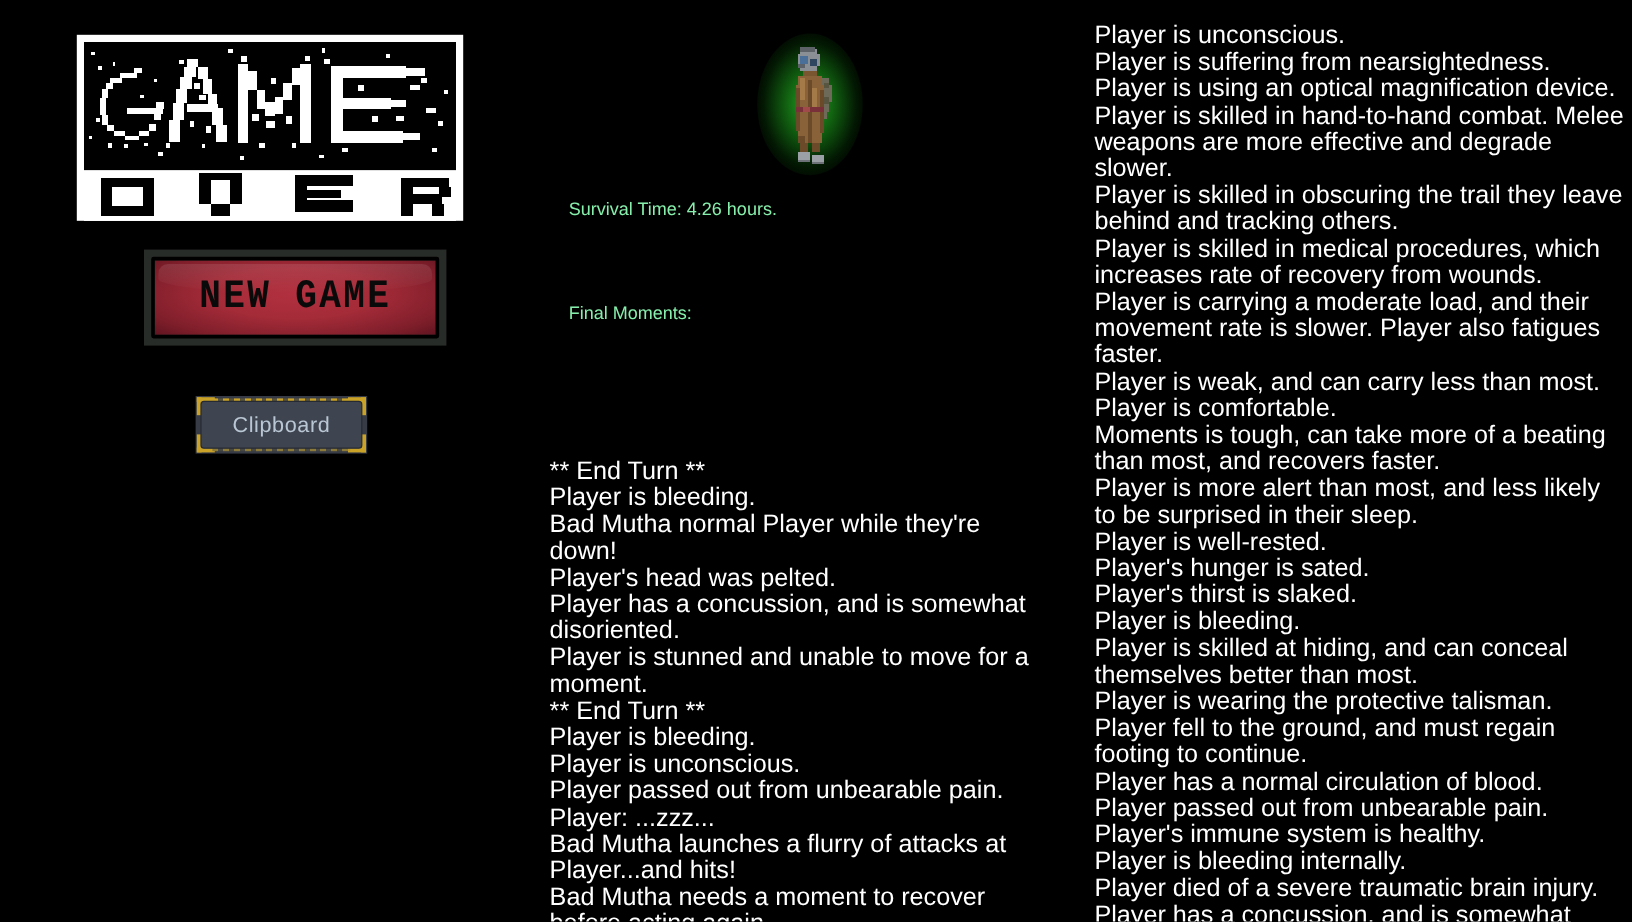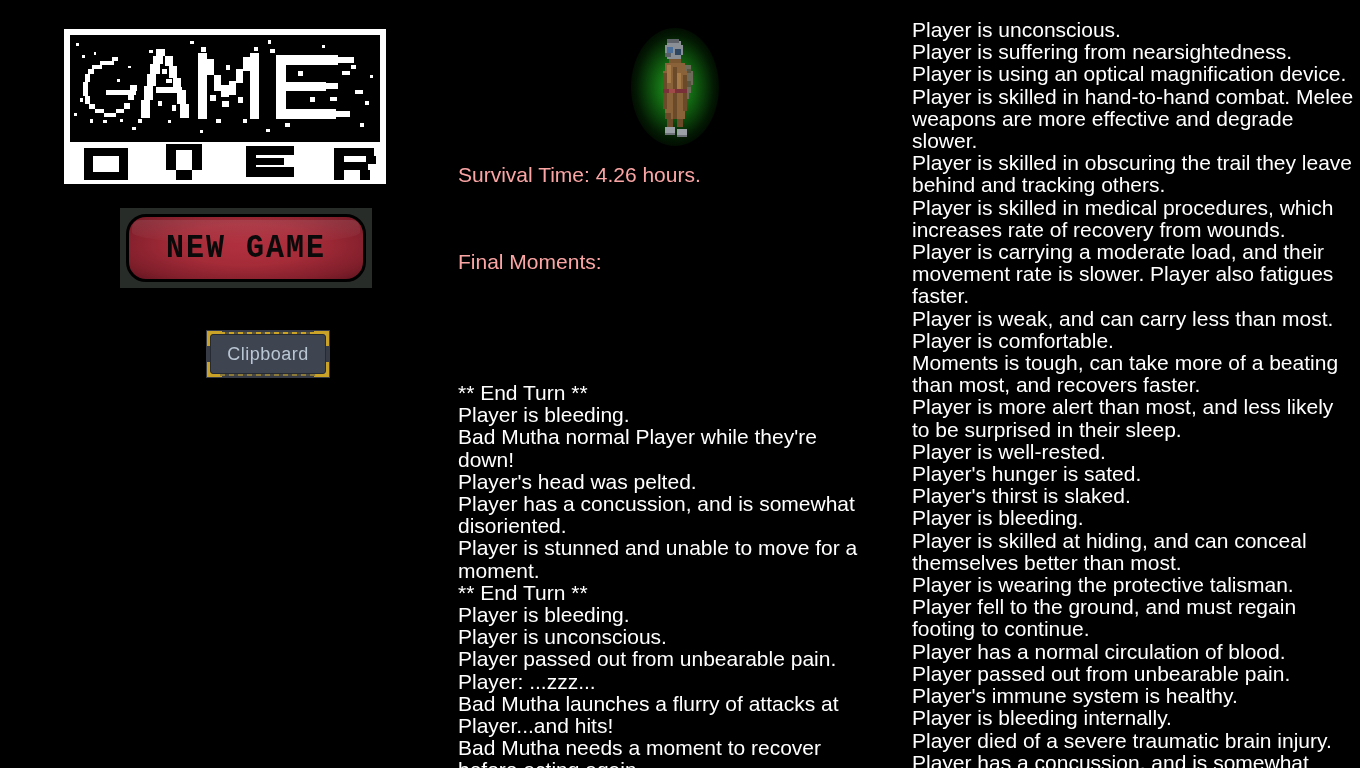--- a/index.html
+++ b/index.html
@@ -72,21 +72,21 @@
     background: #282c28;
     box-sizing: border-box;
     padding: 6px;
     cursor: pointer;
   }
   #new-game-inner {
     width: 100%;
     height: 100%;
     box-sizing: border-box;
     border: 3px solid #000000;
-    border-radius: 20px;
+    border-radius: 2px;
     background:
       radial-gradient(ellipse 70% 80% at 50% 45%, #b2303f 0%, #a42b38 42%, #7e1e2a 80%, #5e1420 100%);
     display: flex;
     align-items: center;
     justify-content: center;
     position: relative;
   }
   #new-game-inner::after {
     content: "";
     position: absolute;
@@ -106,27 +106,26 @@
     position: relative;
     z-index: 2;
     transform: scaleY(1.12);
   }
 
   
   #clipboard-button {
     position: absolute;
     left: 163px;
     top: 330px;
-    width: 124px;
+    width: 143px;
     height: 48px;
     background: #363b45;
     box-sizing: border-box;
     padding: 4px;
     cursor: pointer;
-    margin-left: 43px;
   }
   .corner {
     position: absolute;
     width: 11px;
     height: 11px;
     background: transparent;
   }
   .corner.tl { left: 1px;  top: 1px;    border-left: 4px solid #c9a227; border-top: 4px solid #c9a227; }
   .corner.tr { right: 1px; top: 1px;    border-right: 4px solid #c9a227; border-top: 4px solid #c9a227; }
   .corner.bl { left: 1px;  bottom: 1px; border-left: 4px solid #c9a227; border-bottom: 4px solid #c9a227; }
@@ -184,24 +183,24 @@
   }
   #sprite-svg {
     position: absolute;
     left: 50%;
     top: 50%;
     transform: translate(-50%, -50%);
   }
 
   .center-line {
     position: absolute;
-    left: 8px;
-    font-size: 21px;
+    left: 24px;
+    font-size: 15px;
     line-height: 22px;
-    color: #fca5a5;
+    color: #86efac;
     white-space: nowrap;
   }
   #survival-time { top: 164px; }
   #final-moments-label { top: 230px; margin-top: 21px; }
 
   #log-block {
     position: absolute;
     left: 8px;
     top: 382px;
     width: 420px;

